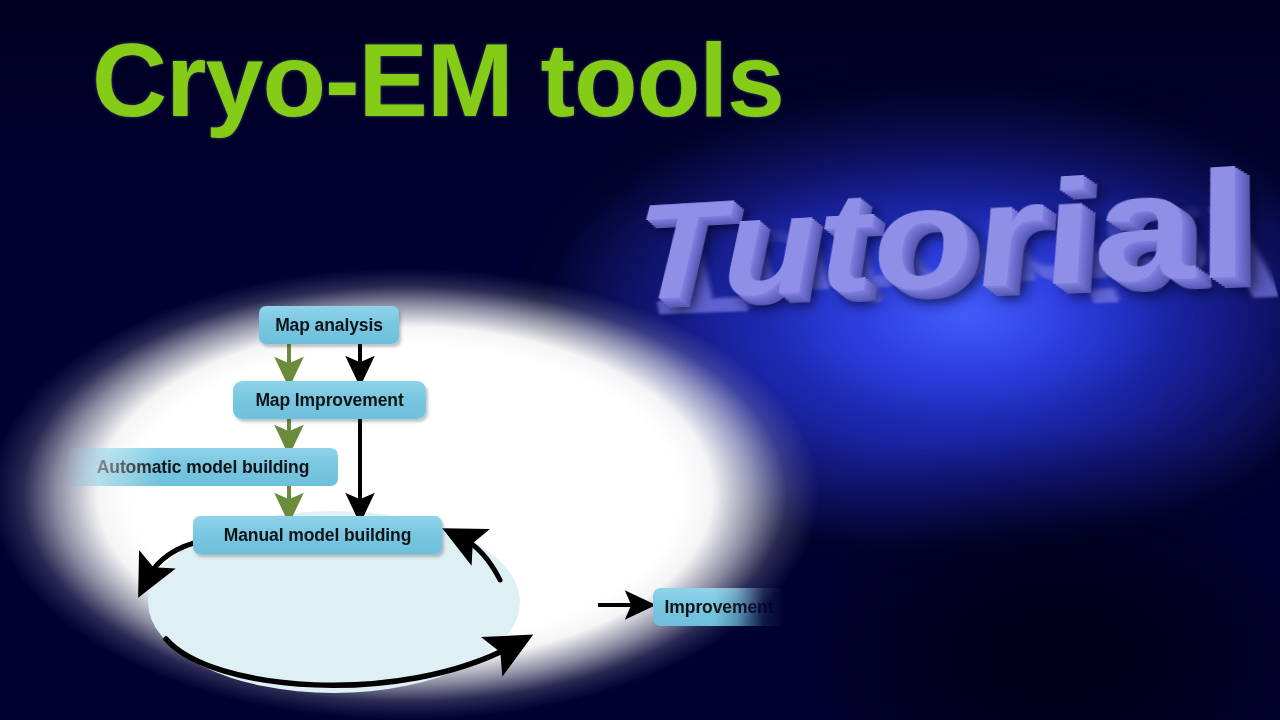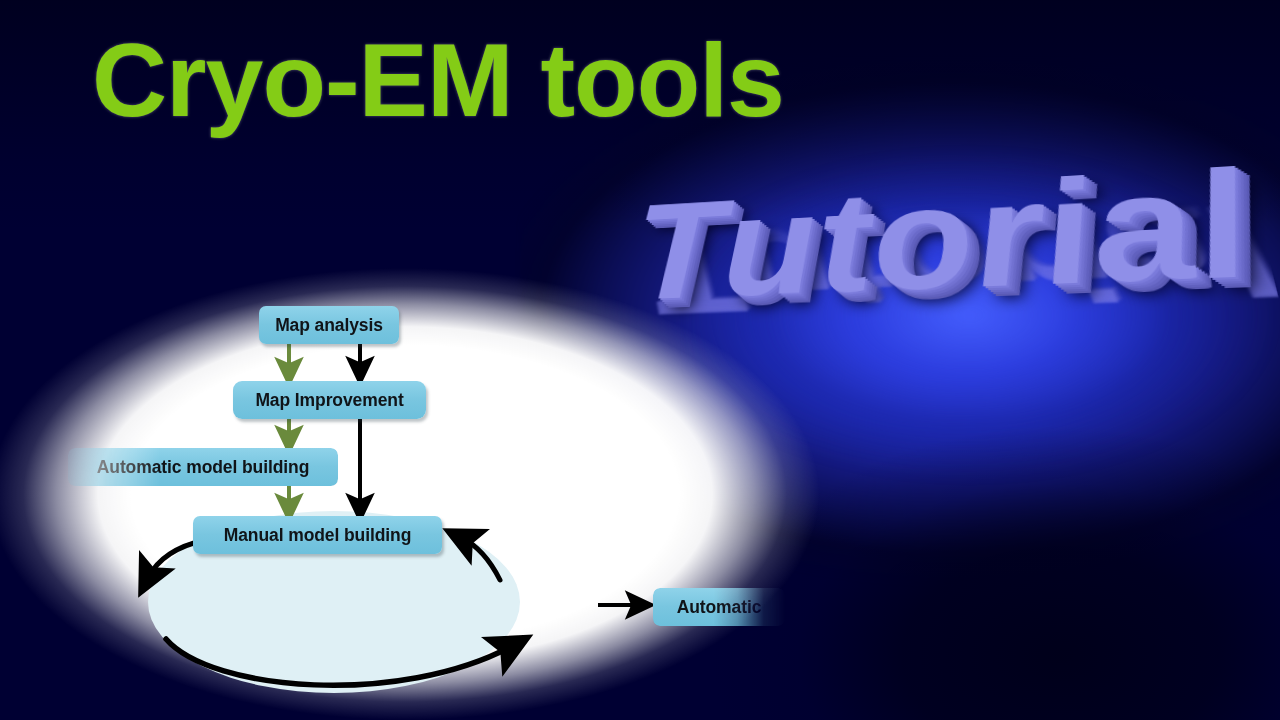--- a/index.html
+++ b/index.html
@@ -268,17 +268,17 @@
       <span>Automatic model building</span>
     </div>
 
     <div class="node" style="left:193px; top:248px; width:249px;">
       <span>Manual model building</span>
     </div>
 
 
 
     <div class="node node-fade-right" style="left:653px; top:320px; width:132px;">
-      <span>Automatic</span>
+      <span>Improvement</span>
     </div>
 
   </div>
 </div>
 
 </body></html>

